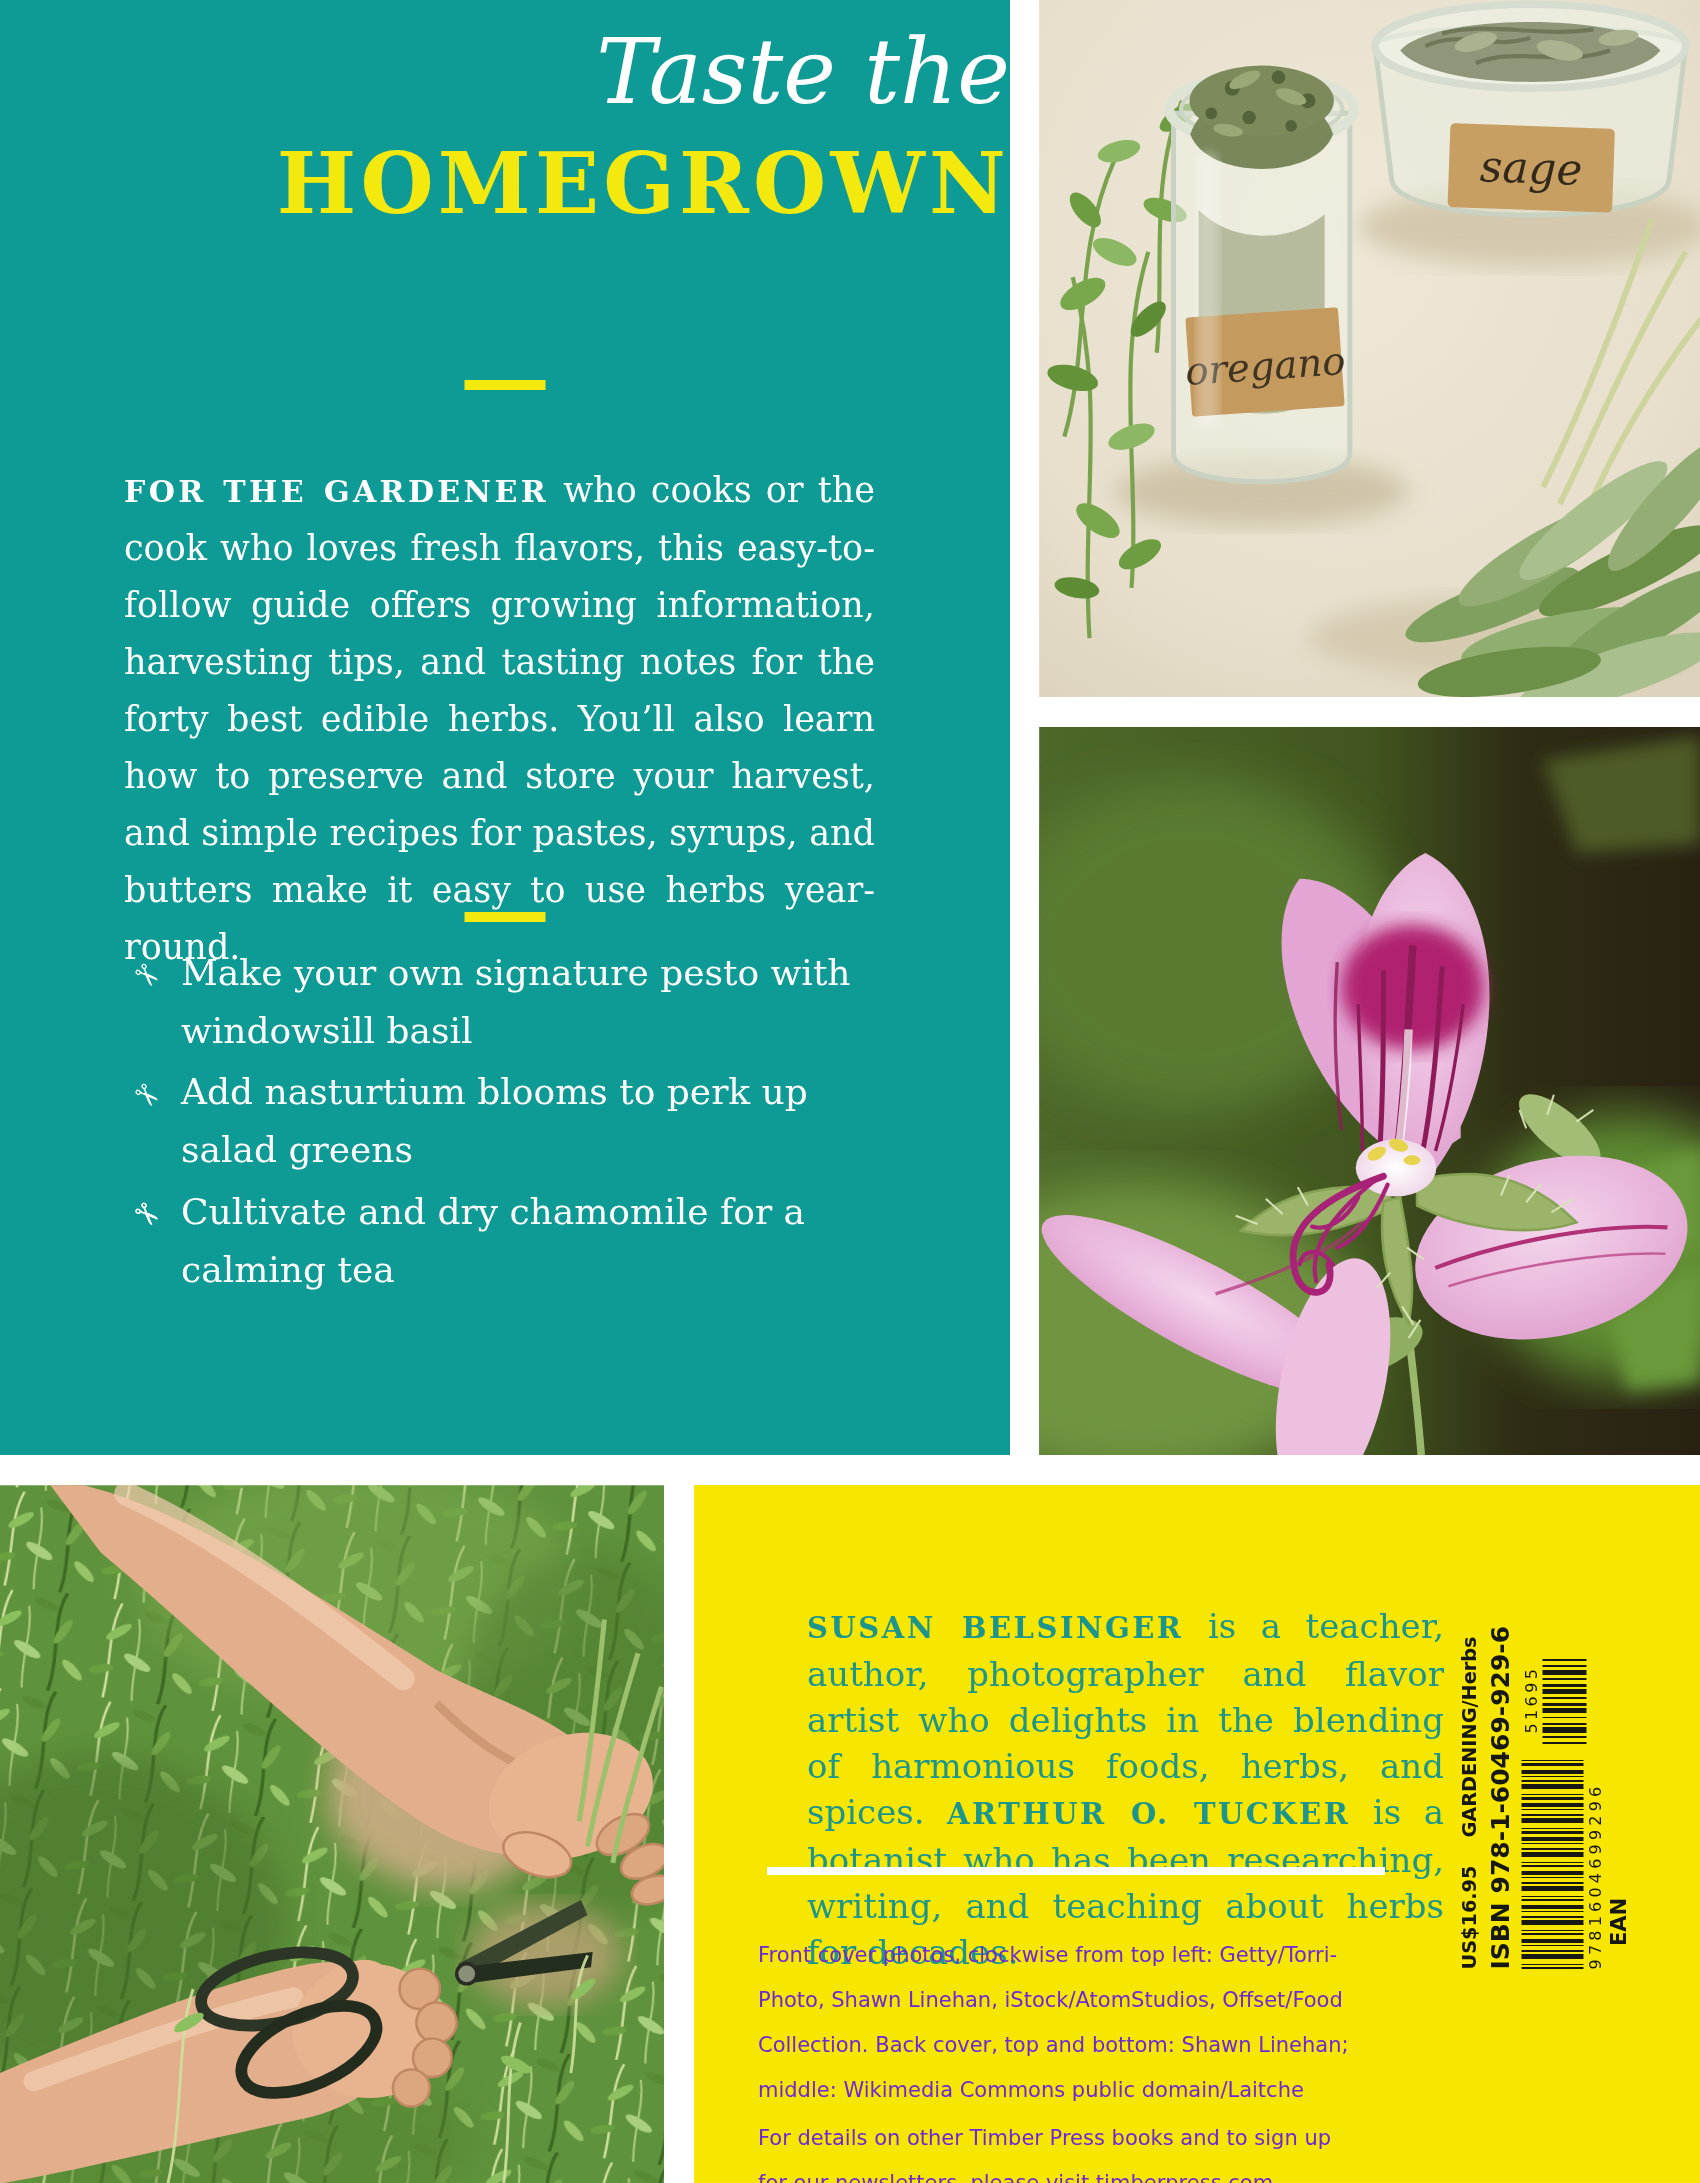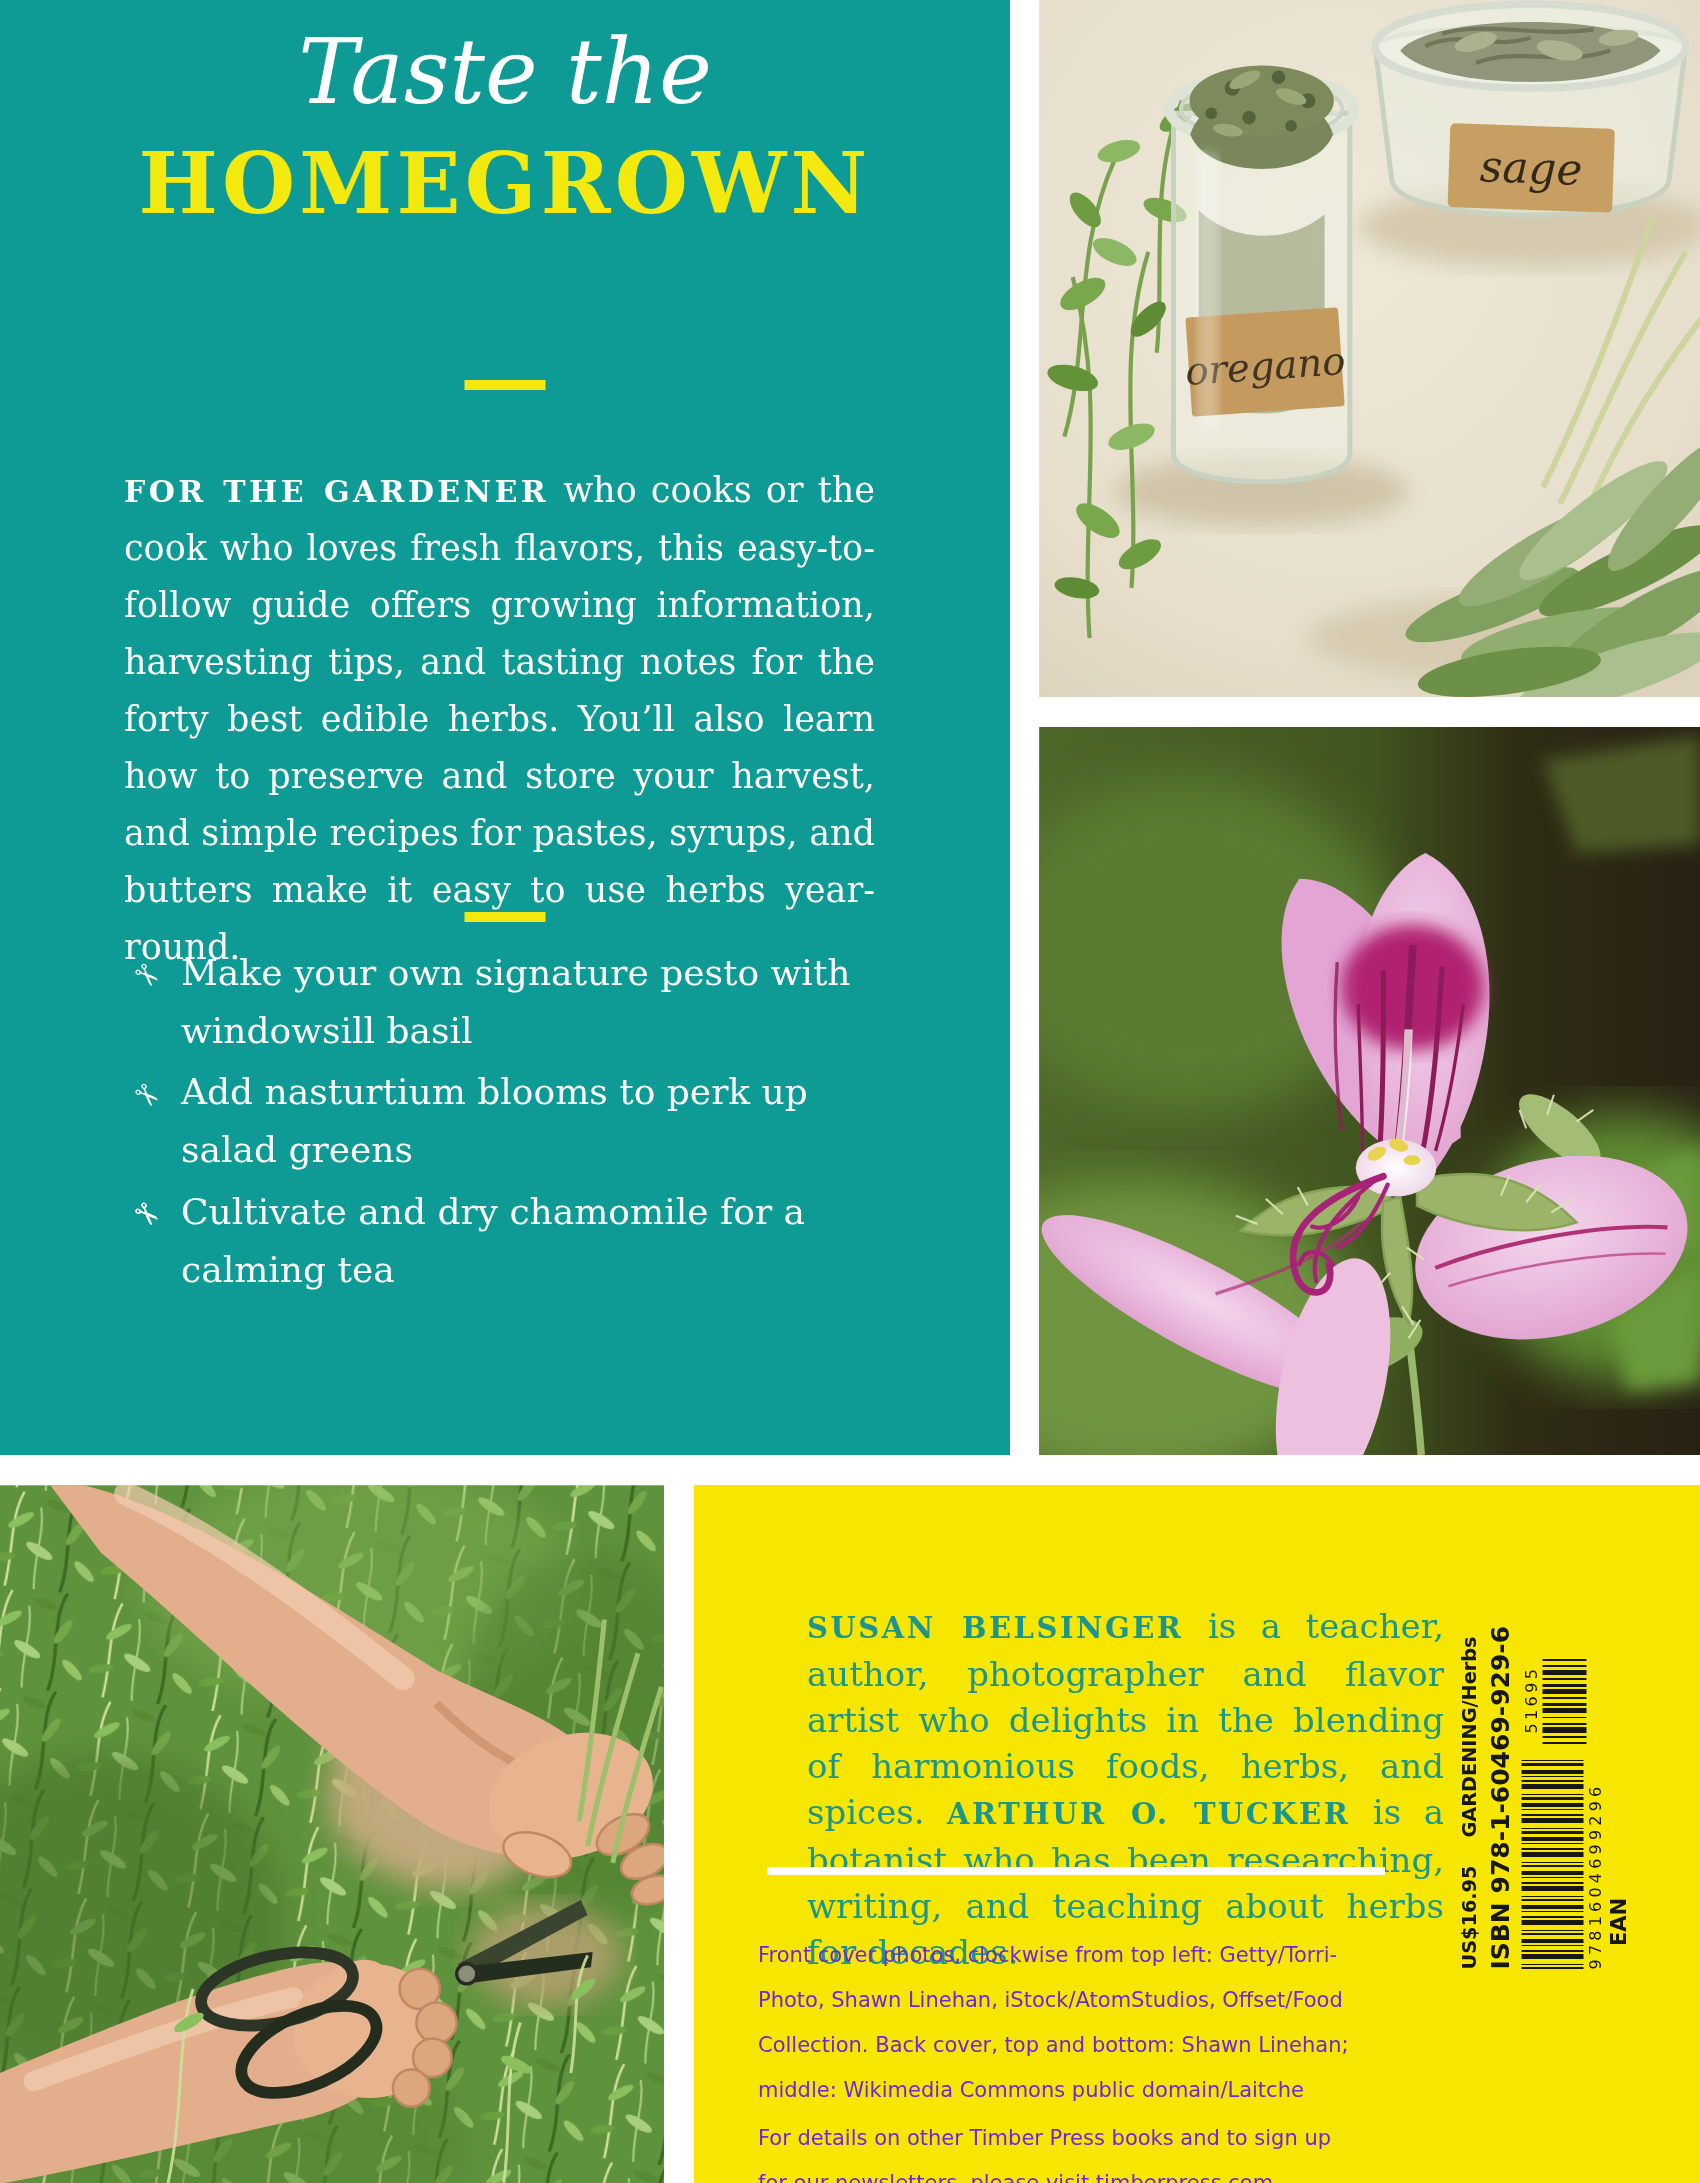--- a/index.html
+++ b/index.html
@@ -1,21 +1,21 @@
 <!DOCTYPE html>
 <html style="font-size:13.4px"><head>
 <meta charset="utf-8">
 <style>
   html,body{margin:0;padding:0;background:#ffffff;}
   .page{position:relative;width:1700px;height:2183px;background:#ffffff;overflow:hidden;
         font-family:"DejaVu Serif",serif;}
 
   
   .teal-panel{position:absolute;left:0;top:0;width:1010px;height:1455px;background:#0f9b95;color:#ffffff;}
-  .title-block{position:absolute;left:0;top:25px;width:100%;text-align:center;line-height:1.06;}
+  .title-block{position:absolute;left:0;top:25px;width:100%;text-align:right;line-height:1.06;}
   .title-italic{font-style:italic;font-size:89px;color:#ffffff;}
   .title-caps{font-size:84px;font-weight:bold;color:#f4e90e;letter-spacing:4.2px;margin-top:20px;}
   .dash{position:absolute;left:50%;transform:translateX(-50%);width:81px;height:10px;background:#f4e90e;}
   .dash1{top:380px;}
   .dash2{top:912px;}
   .intro{position:absolute;left:124px;top:427px;width:751px;font-size:35px;line-height:57px;
          text-align:justify;color:#ffffff;}
   .lead-caps{font-size:30px;font-weight:bold;letter-spacing:3.4px;}
   .bullets{position:absolute;left:137px;top:944px;width:756px;list-style:none;margin:0;padding:0;}
   .bullets li{position:relative;padding-left:44px;font-size:36px;line-height:58px;margin-bottom:3.4px;}

